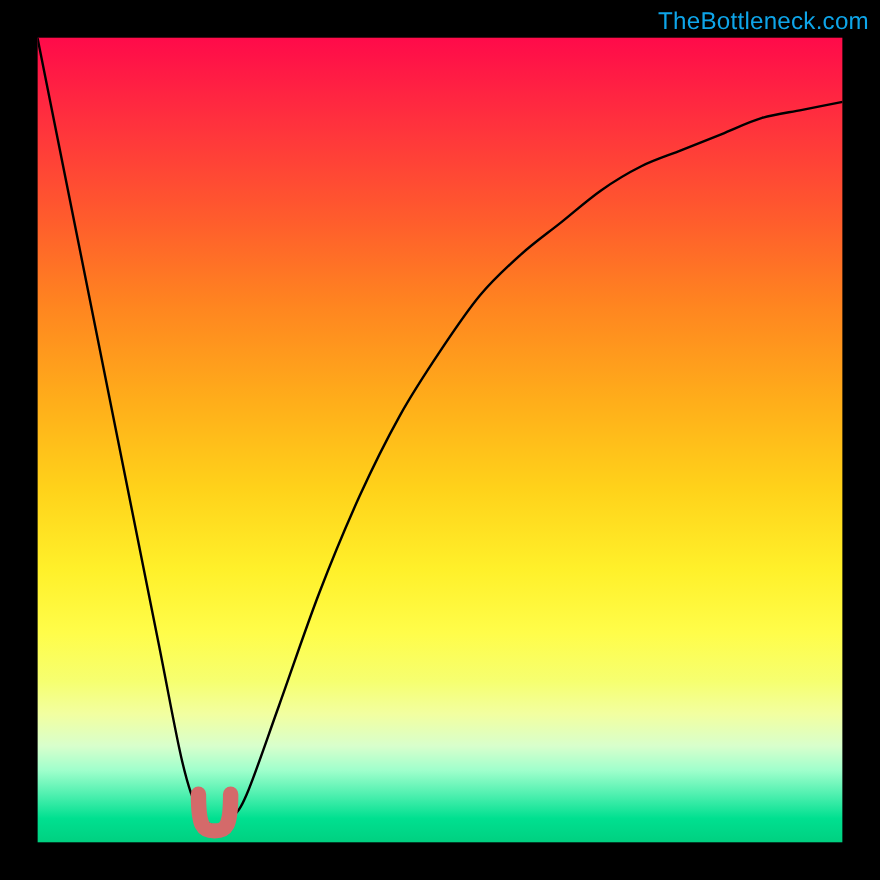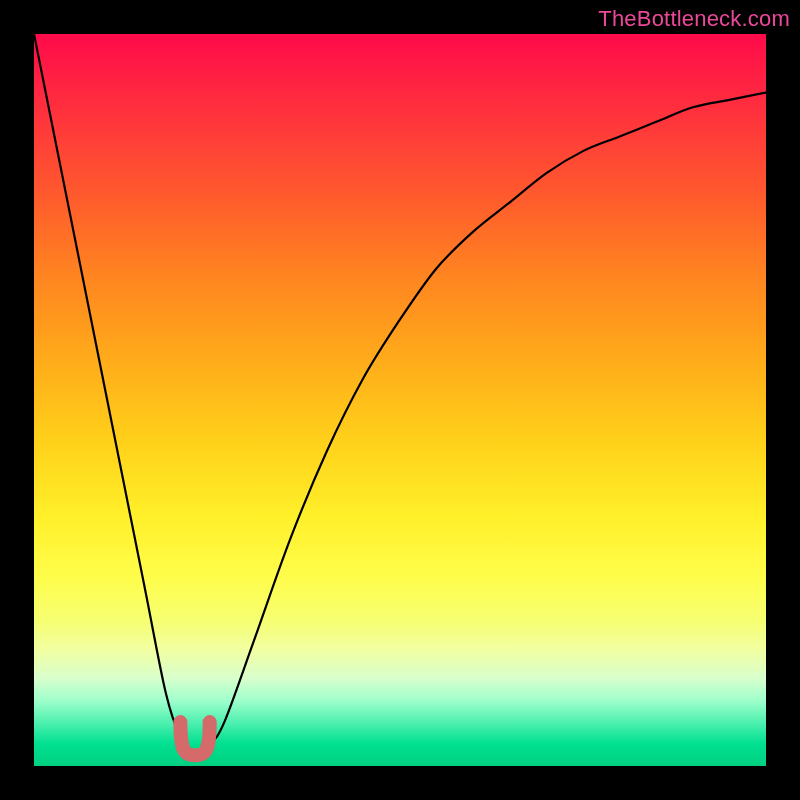--- a/index.html
+++ b/index.html
@@ -38,21 +38,21 @@
       #a0ffcc 91%,
       #50f0b0 94%,
       #00e090 97%,
       #00d080 100%
     );
   }
   .watermark {
     position: absolute;
     top: 6px;
     right: 10px;
-    color: #ec4899;
+    color: #0ea5e9;
     font-size: 22px;
     letter-spacing: 0.2px;
   }
   svg.curve {
     position: absolute;
     left: 0;
     top: 0;
     width: 732px;
     height: 732px;
   }

